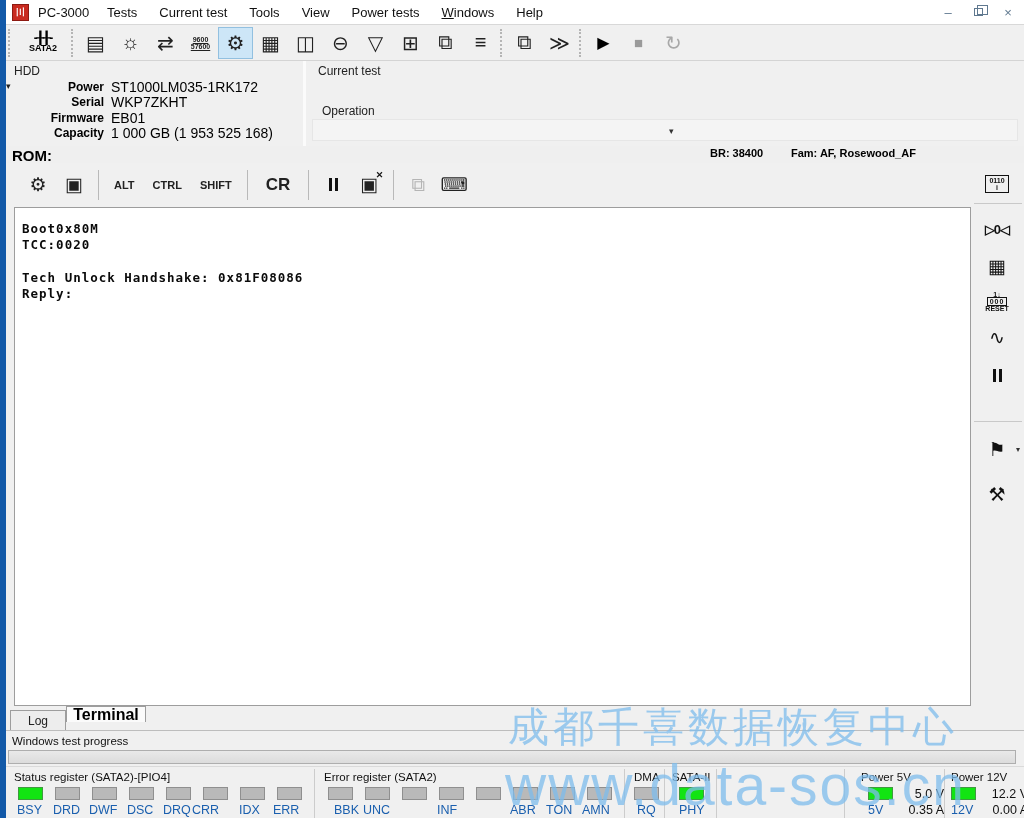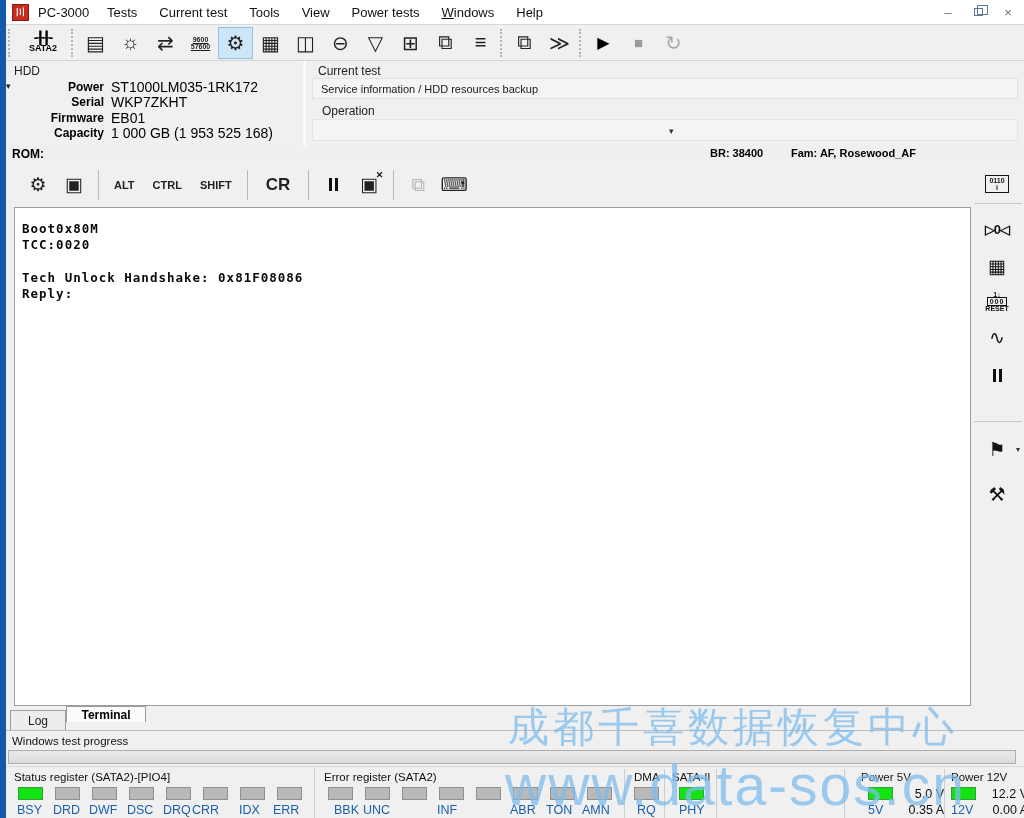--- a/index.html
+++ b/index.html
@@ -51,21 +51,21 @@
   .ct-panel { position:absolute; left:300px; top:0; width:718px; height:85px; }
   .ct-title { position:absolute; left:12px; top:3px; }
   .ct-field { position:absolute; left:6px; top:17px; width:706px; height:21px; background:#f4f4f4; border:1px solid #e2e2e2; display:flex; align-items:center; }
   .ct-field span { margin-left:8px; font-size:11px; color:#1a1a1a; }
   .op-title { position:absolute; left:16px; top:43px; }
   .op-field { position:absolute; left:6px; top:58px; width:706px; height:22px; background:#f4f4f4; border:1px solid #e6e6e6; }
   .op-arrow { position:absolute; left:356px; top:6px; font-size:9px; color:#333; }
 
   
   .rom-bar { position:absolute; left:6px; top:146px; width:1018px; height:17px; background:#efefef; }
-  .rom-label { position:absolute; left:6px; top:1px; font-weight:bold; font-size:12px; }
+  .rom-label { position:absolute; left:6px; top:1px; font-weight:bold; font-size:15px; }
   .rom-br { position:absolute; left:704px; top:1px; font-weight:bold; font-size:11px; }
   .rom-fam { position:absolute; left:785px; top:1px; font-weight:bold; font-size:11px; }
 
   
   .term-toolbar { position:absolute; left:6px; top:163px; width:966px; height:43px; display:flex; align-items:center; }
   .tt-btn { height:34px; display:flex; align-items:center; justify-content:center; color:#222; }
   .tt-icon { width:36px; font-size:19px; position:relative; }
   .tt-sep { width:1px; height:30px; background:#b9b9b9; margin:0 6px; }
   .tt-key { font-size:11px; font-weight:bold; font-family:"Liberation Sans", sans-serif; letter-spacing:0; padding:0 9px; font-stretch:condensed; }
   .tt-cr { font-size:17px; font-weight:bold; padding:0 12px; }
@@ -85,21 +85,21 @@
   .scroll-ico { border:1px solid #111; padding:1px 3px; font-size:7px; font-weight:bold; line-height:7px; text-align:center; }
   .zero-ico { font-size:13px; font-weight:bold; letter-spacing:-1px; }
   .reset-ico { text-align:center; font-size:7px; font-weight:bold; line-height:7px; }
   .reset-ico .digits { border:1px solid #111; padding:0 2px; letter-spacing:1px; }
   .side-dd { position:absolute; left:40px; top:12px; font-size:8px; color:#333; }
 
   
   .tabs { position:absolute; left:6px; top:706px; width:1018px; height:25px; }
   .tab { position:absolute; display:flex; align-items:center; justify-content:center; border:1px solid #9d9d9d; }
   .tab.inactive { left:4px; top:4px; width:56px; height:20px; background:#ededed; border-bottom:none; font-size:12px; color:#222; }
-  .tab.active { left:60px; top:0px; width:80px; height:16px; background:#fbfbfb; border-bottom:none; font-weight:bold; font-size:12px; }
+  .tab.active { left:60px; top:0px; width:80px; height:16px; background:#fbfbfb; border-bottom:none; font-weight:bold; font-size:16px; }
   .tabs-line { position:absolute; left:0; top:24px; width:1018px; height:1px; background:#bdbdbd; }
 
   
   .progress-label { position:absolute; left:12px; top:735px; font-size:11.5px; color:#111; }
   .progress-bar { position:absolute; left:8px; top:750px; width:1008px; height:14px; border:1px solid #aeaeae; background:linear-gradient(#e9e9e9,#dcdcdc); }
 
   
   .statusbar { position:absolute; left:6px; top:766px; width:1018px; height:52px; background:#f0f0f0; border-top:1px solid #dadada; }
   .sb-sep { position:absolute; top:2px; width:1px; height:50px; background:#cccccc; }
   .sb-title { position:absolute; top:4px; font-size:11.5px; color:#111; white-space:nowrap; }
@@ -224,23 +224,20 @@
         </div>
         <div class="hdd-line">
           <span class="hdd-label">Capacity</span>
           <span class="hdd-value">1 000 GB (1 953 525 168)</span>
         </div>
       </div>
     </div>
     <div class="panel-sep"></div>
     <div class="ct-panel">
       <div class="panel-title ct-title">Current test</div>
-      <div class="ct-field">
-        <span>Service information / HDD resources backup</span>
-      </div>
       <div class="panel-title op-title">Operation</div>
       <div class="op-field">
         <span class="op-arrow">▾</span>
       </div>
     </div>
   </div>
 
   <div class="rom-bar">
     <span class="rom-label">ROM:</span>
     <span class="rom-br">BR: 38400</span>

